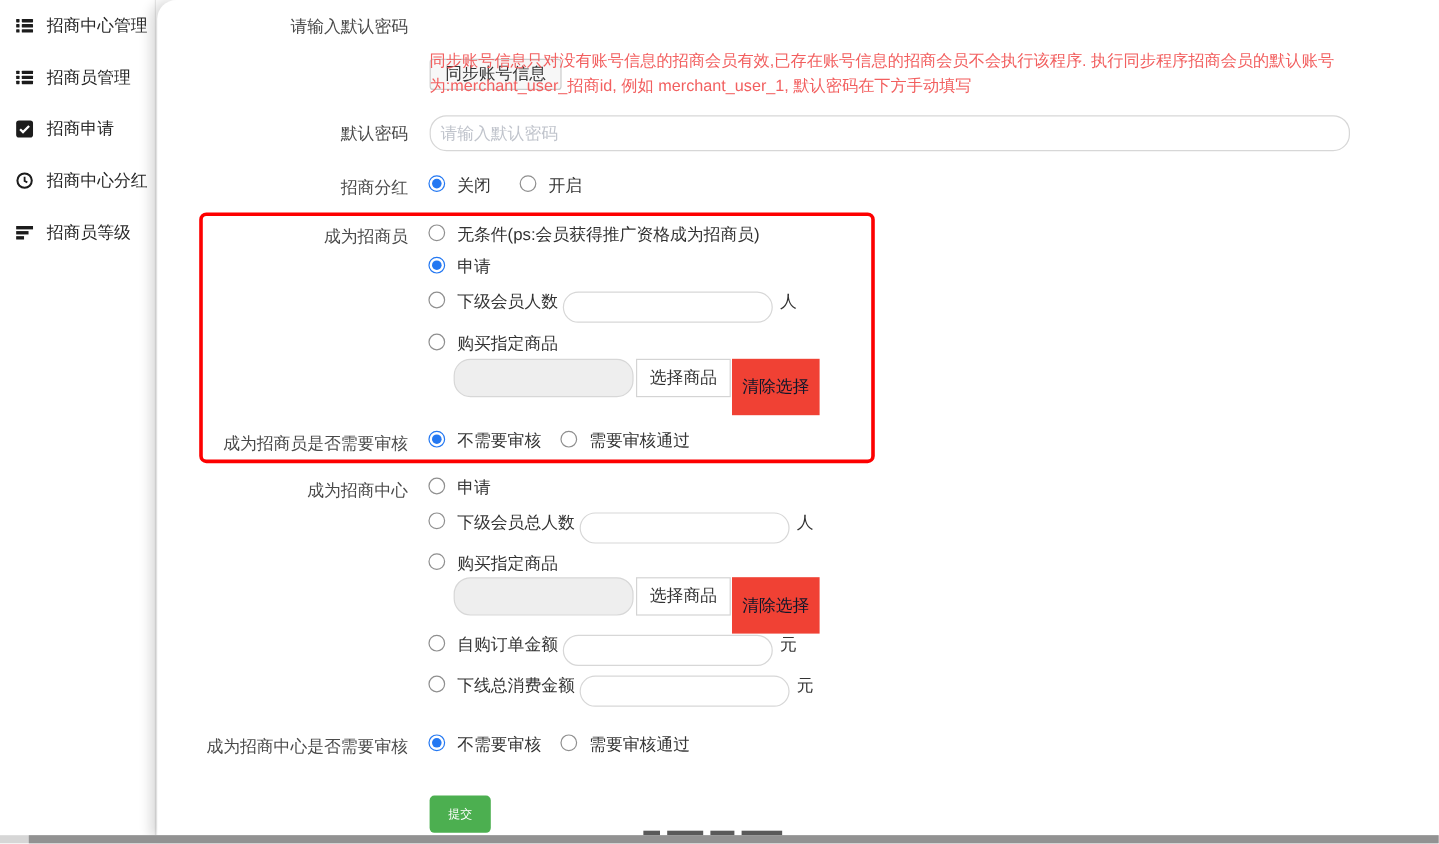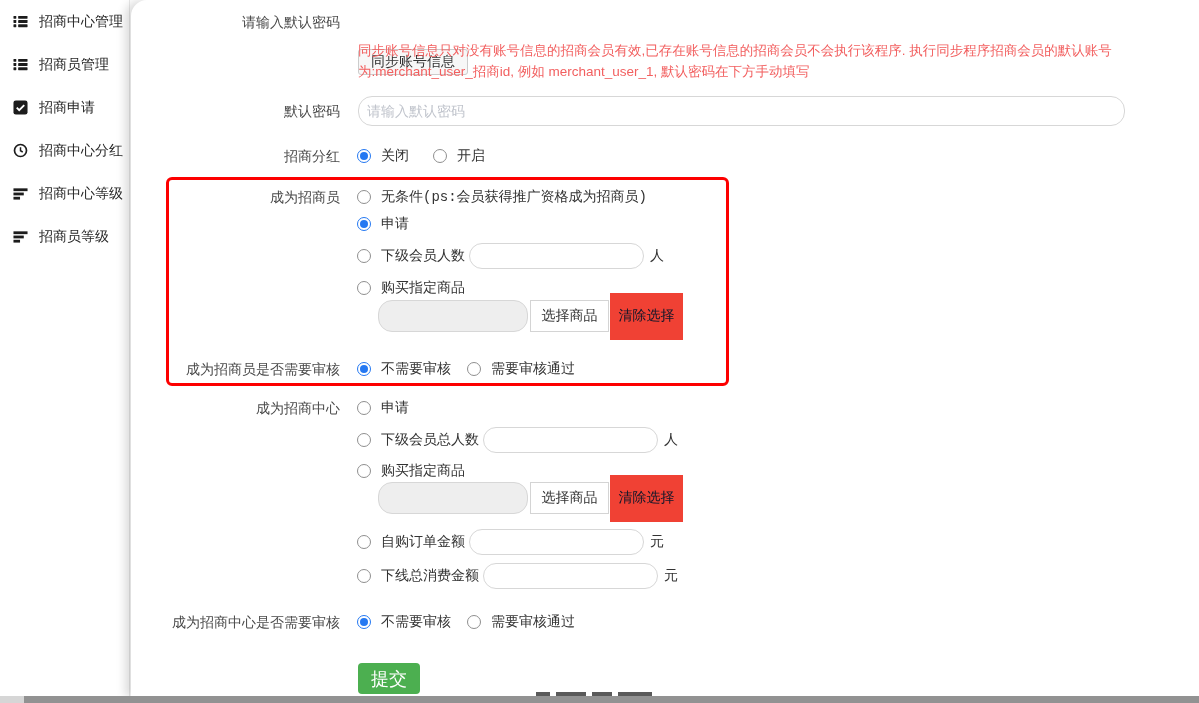--- a/index.html
+++ b/index.html
@@ -15,21 +15,21 @@
   .side-item .ico { width:19px; height:15px; margin-right:7px; color:#1c1c1c; flex:none; display:flex; align-items:center; }
   .side-item.active { background:#f2f2f2; font-weight:bold; }
 
   
   #content { position:absolute; left:131px; top:0; width:1068px; height:697px;
              background:#fff; border-top-left-radius:16px;
              box-shadow:-6px 0 10px rgba(0,0,0,0.14); z-index:2; }
 
   .flabel { position:absolute; left:0; width:209px; text-align:right; color:#4a4a4a;
             line-height:20px; }
-  .opt-row { position:absolute; display:flex; align-items:center;font-family:Liberation Mono, monospace; }
+  .opt-row { position:absolute; display:flex; align-items:flex-start; }
   .opt-row .txt { margin-left:10px; }
 
   
   .rd { width:14px; height:14px; border:1px solid #8f8f8f; border-radius:50%;
         background:#fff; position:relative; flex:none; cursor:pointer; }
   .rd.on { border-color:#2478f2; }
   .rd.on::after { content:""; position:absolute; left:2px; top:2px; right:2px; bottom:2px;
                   border-radius:50%; background:#2478f2; }
   .gap { display:inline-block; width:24px; }
 
@@ -40,23 +40,23 @@
   .btn-sync { position:absolute; left:227px; top:8px; height:26px; padding:0 12px;
               background:#f7f7f7; border:1px solid #cccccc; border-radius:3px;
               font-size:14px; color:#333; cursor:pointer; font-family:inherit;margin-top:41px; }
   .help { position:absolute; left:227px; top:41px; width:798px; color:#f25f5f;
           font-size:13.5px; line-height:20.5px; }
   .ro-input { width:150px; height:32px; background:#eeeeee; border:1px solid #dddddd; }
   .btn-select { height:32px; width:79px; margin-left:2px; background:#fff;
                 border:1px solid #d4d4d4; font-size:14px; color:#333; cursor:pointer; font-family:inherit; }
   .btn-clear { height:47px; width:73px; margin-left:1px; background:#f04134; border:none;
                color:#0f172a; font-size:14px; cursor:pointer; font-family:inherit; }
-  .btn-submit { position:absolute; left:227px; top:663px; width:62px; height:31px;
+  .btn-submit { position:absolute; left:227px; top:663px; width:51px; height:31px;
                 background:#4caf50; border:none; border-radius:4px; color:#fff;
-                font-size:18px; cursor:pointer; font-family:inherit; }
+                font-size:10px; cursor:pointer; font-family:inherit; }
 
   
   #annotation { position:absolute; left:35px; top:177px; width:563px; height:209px;
                 border:3px solid #fd0000; border-radius:6px; pointer-events:none; z-index:5; }
 
   
   #hscroll { position:absolute; left:0; bottom:0; width:1199px; height:7px;
              background:#d6d6d6; z-index:6; }
   #hscroll .thumb { position:absolute; left:24px; top:0; width:1175px; height:7px;
                     background:#929292; }
@@ -115,30 +115,20 @@
       <span>招商中心分红</span>
     </div>
     <div class="side-item">
       <span class="ico">
         <svg viewBox="0 0 16 16" width="15" height="15" fill="currentColor">
             <rect x="0.5" y="2.5" width="15" height="3"></rect>
             <rect x="0.5" y="7" width="11" height="3"></rect>
             <rect x="0.5" y="11.5" width="7" height="3"></rect>
           </svg>
       </span>
-      <span>招商中心等级</span>
-    </div>
-    <div class="side-item">
-      <span class="ico">
-        <svg viewBox="0 0 16 16" width="15" height="15" fill="currentColor">
-            <rect x="0.5" y="2.5" width="15" height="3"></rect>
-            <rect x="0.5" y="7" width="11" height="3"></rect>
-            <rect x="0.5" y="11.5" width="7" height="3"></rect>
-          </svg>
-      </span>
       <span>招商员等级</span>
     </div>
   </nav>
 
   <main id="content">
 
     <div class="flabel" style="top:12px">请输入默认密码</div>
     <button class="btn-sync">同步账号信息</button>
     <div class="help">同步账号信息只对没有账号信息的招商会员有效,已存在账号信息的招商会员不会执行该程序. 执行同步程序招商会员的默认账号为:merchant_user_招商id, 例如 merchant_user_1, 默认密码在下方手动填写</div>
 

